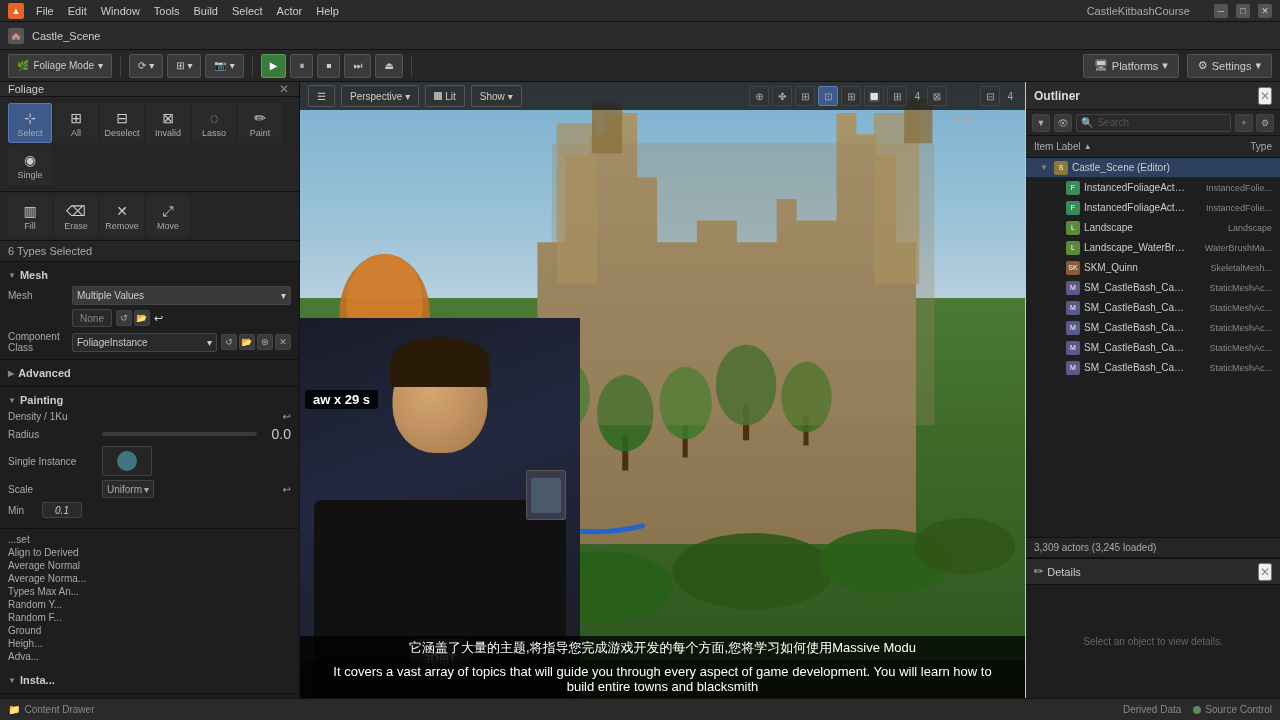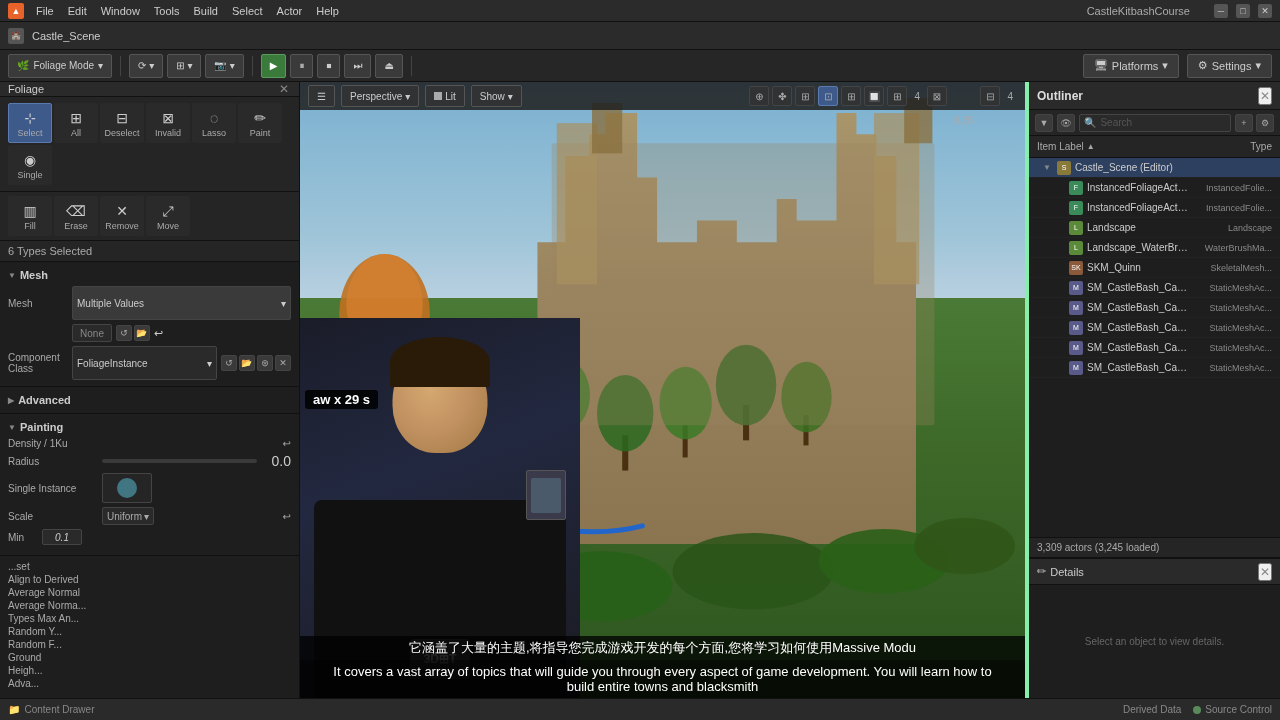--- a/index.html
+++ b/index.html
@@ -101,21 +101,21 @@
 
     .panel-section {
       padding: 4px 8px; border-bottom: 1px solid #111;
     }
     .section-header {
       display: flex; align-items: center; gap: 4px; padding: 3px 0;
       cursor: pointer; font-size: 11px; color: #ccc; font-weight: bold;
     }
     .section-arrow { font-size: 8px; color: #888; }
     .prop-dropdown {
-      flex: 1; height: 34px; background: #2a2a2a; border: 1px solid #444;
+      flex: 1; height: 19px; background: #2a2a2a; border: 1px solid #444;
       border-radius: 2px; color: #ccc; font-size: 10px; padding: 0 4px;
       display: flex; align-items: center; justify-content: space-between;
     }
     .mesh-row {
       display: flex; align-items: center; gap: 4px; padding: 2px 0;
     }
     .mesh-label { font-size: 10px; color: #aaa; width: 60px; }
     .mesh-icons { display: flex; gap: 2px; }
     .mesh-icon-btn { width: 16px; height: 16px; background: #3a3a3a; border: 1px solid #444; border-radius: 2px; display: flex; align-items: center; justify-content: center; font-size: 9px; cursor: pointer; color: #aaa; }
 
@@ -223,21 +223,21 @@
       background: rgba(0,0,0,0.75); padding: 3px 20px;
       font-size: 13px; color: white; text-align: center;
     }
     .subtitle-en {
       background: rgba(0,0,0,0.85); padding: 4px 20px;
       font-size: 13px; color: white; text-align: center;
     }
 
     
     .right-panel {
-      width: 255px; background: #1e1e1e; border-left: 4px solid #86efac;
+      width: 255px; background: #1e1e1e; border-left: 1px solid #86efac;
       display: flex; flex-direction: column; flex-shrink: 0;
     }
     .outliner-header {
       display: flex; align-items: center; height: 28px;
       background: #2a2a2a; border-bottom: 1px solid #111;
       padding: 0 8px; justify-content: space-between;
     }
     .outliner-title { font-size: 12px; color: #ddd; font-weight: bold; }
     .outliner-close { cursor: pointer; color: #888; font-size: 12px; }
     .outliner-toolbar {

